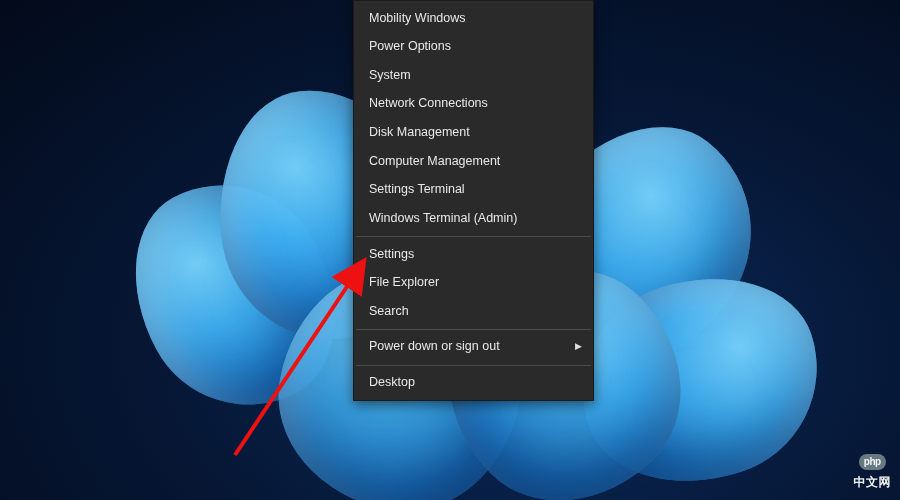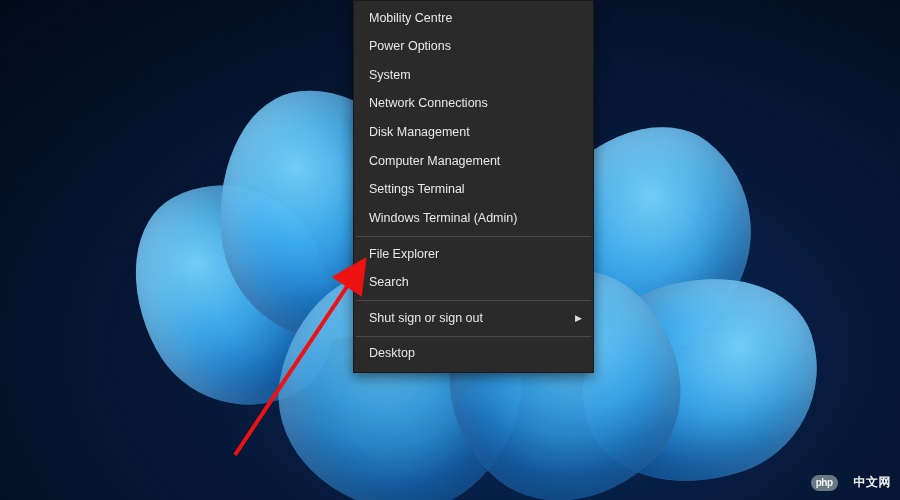--- a/index.html
+++ b/index.html
@@ -69,25 +69,26 @@
       z-index: 10;
       pointer-events: none;
     }
 
     
     .watermark {
       position: absolute;
       right: 9px; bottom: 9px;
       display: flex;
       align-items: center;
-      gap: 16px;
+      gap: 4px;
       z-index: 20;
       font-size: 12px;
       color: #fff;
       opacity: 0.95;
+      flex-direction: column;
     }
     .watermark .badge {
       background: #6e7f87;
       border-radius: 10px;
       padding: 2px 5px 3px 5px;
       font-size: 10px;
       font-weight: bold;
       letter-spacing: -0.5px;
       color: #fff;
     }
@@ -104,36 +105,37 @@
   <div class="petal" style="left:90px;top:-20px;width:200px;height:250px;transform:rotate(-5deg);"></div>
   <div class="petal" style="left:250px;top:-30px;width:210px;height:260px;transform:rotate(15deg);"></div>
   <div class="petal" style="left:400px;top:10px;width:210px;height:260px;transform:rotate(38deg);"></div>
   <div class="petal" style="left:470px;top:150px;width:200px;height:240px;transform:rotate(72deg);"></div>
   <div class="petal" style="left:150px;top:160px;width:240px;height:240px;transform:rotate(10deg);opacity:0.85;"></div>
   <div class="petal" style="left:320px;top:160px;width:230px;height:230px;transform:rotate(45deg);opacity:0.85;"></div>
 </div>
 
 <div class="context-menu">
 
-  <div class="menu-item"><span>Mobility Centre</span></div>
+  <div class="menu-item"><span>Mobility Windows</span></div>
   <div class="menu-item"><span>Power Options</span></div>
   <div class="menu-item"><span>System</span></div>
   <div class="menu-item"><span>Network Connections</span></div>
   <div class="menu-item"><span>Disk Management</span></div>
   <div class="menu-item"><span>Computer Management</span></div>
   <div class="menu-item"><span>Settings Terminal</span></div>
   <div class="menu-item"><span>Windows Terminal (Admin)</span></div>
   <div class="menu-sep"></div>
 
+  <div class="menu-item"><span>Settings</span></div>
   <div class="menu-item"><span>File Explorer</span></div>
   <div class="menu-item"><span>Search</span></div>
   <div class="menu-sep"></div>
 
   <div class="menu-item">
-    <span>Shut sign or sign out</span>
+    <span>Power down or sign out</span>
     <span class="submenu-arrow">▶</span>
   </div>
   <div class="menu-sep"></div>
 
   <div class="menu-item"><span>Desktop</span></div>
 </div>
 
 <svg class="red-arrow" viewBox="0 0 190 210">
   <defs>
     <marker id="ah" markerWidth="9" markerHeight="9" refX="6" refY="4.5" orient="auto">

